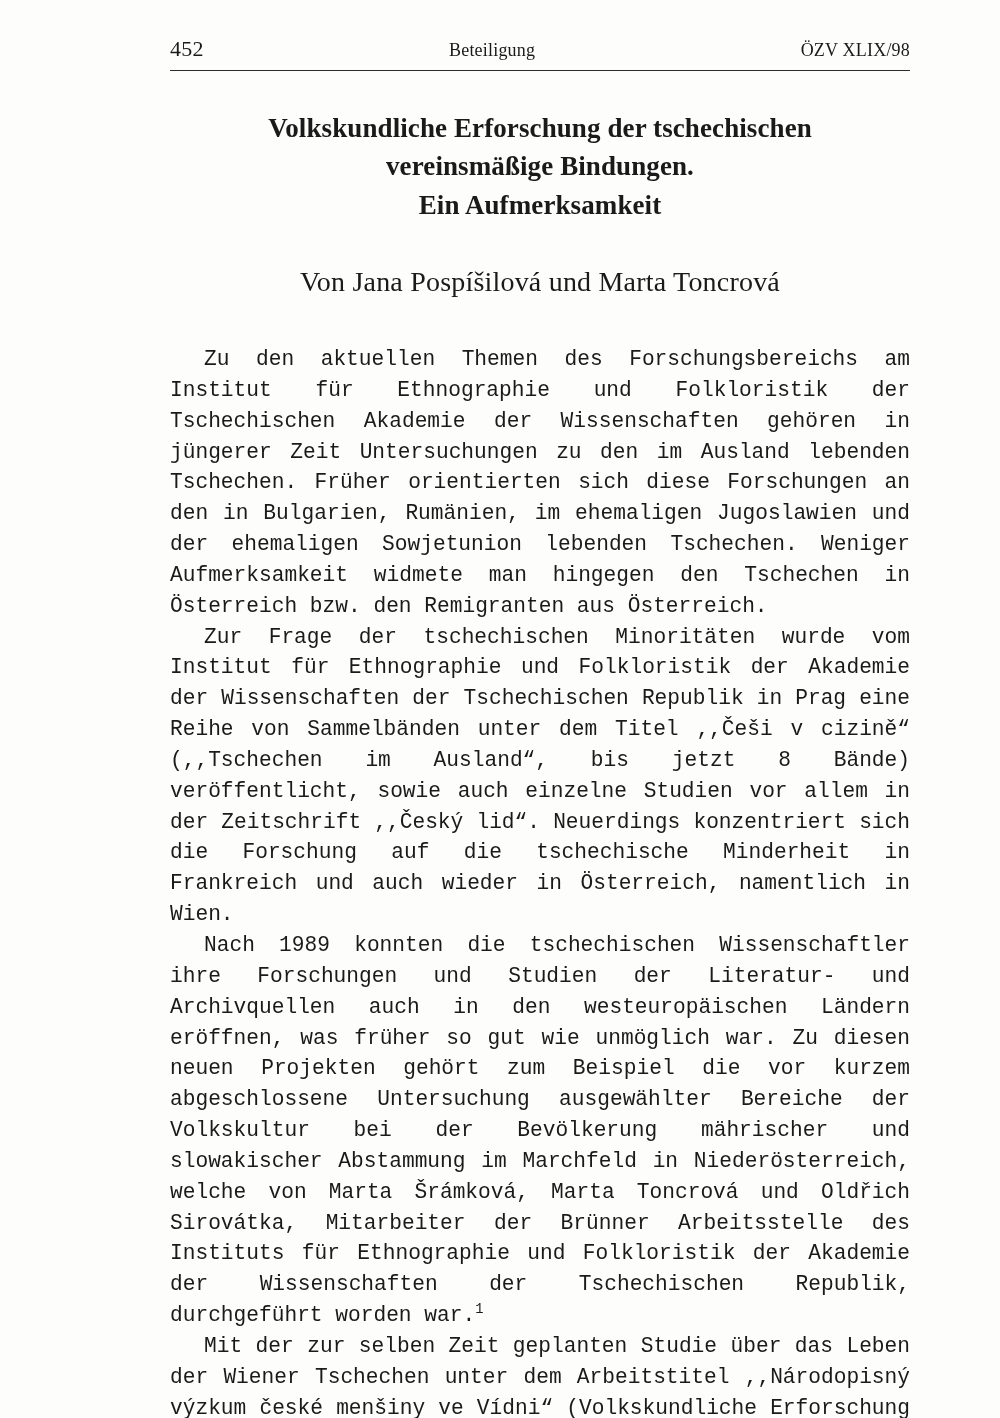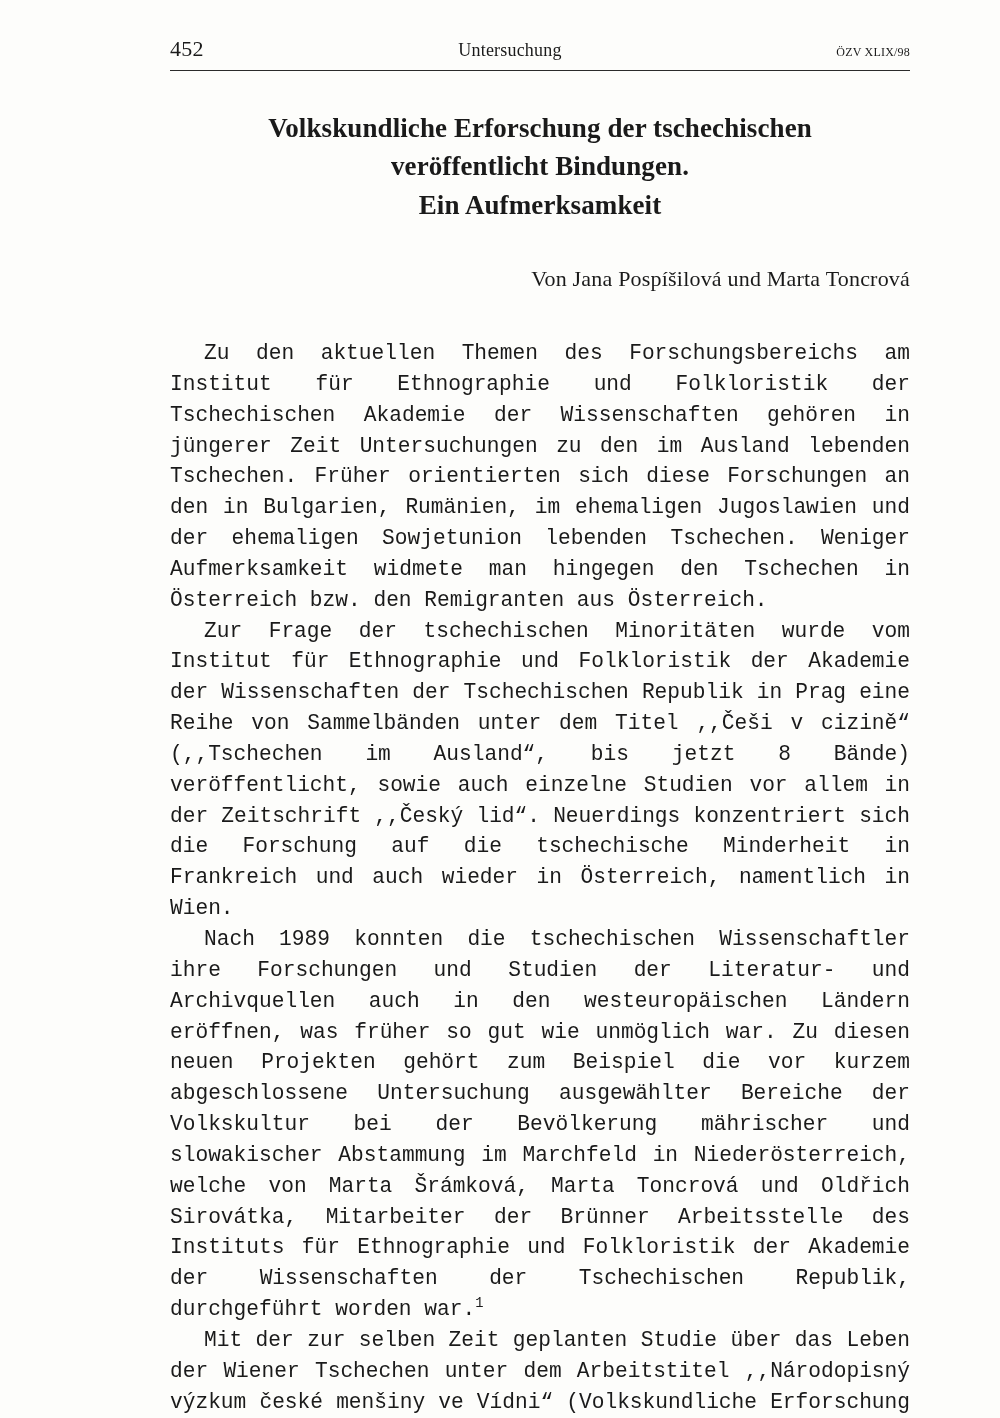--- a/index.html
+++ b/index.html
@@ -38,43 +38,43 @@
   }
   .rh-page-number {
     font-size: 22px;
   }
   .rh-center {
     font-size: 18px;
     flex: 0 0 auto;
     margin-left: -20px;
   }
   .rh-right {
-    font-size: 12px;
+    font-size: 18px;
   }
   .rule {
     border-bottom: 1.3px solid #2b2b2b;
     margin-top: 8px;
     width: 740px;
   }
   
   .title-block {
     margin-top: 38px;
     text-align: center;
     font-weight: bold;
     font-size: 27px;
     line-height: 1.42;
     letter-spacing: 0.1px;
   }
   .title-line {
     display: block;
   }
   .byline {
     margin-top: 42px;
-    text-align: right;
-    font-size: 22px;
+    text-align: center;
+    font-size: 28px;
     letter-spacing: 0.2px;
   }
   
   .body-text {
     margin-top: 46px;
     font-size: 21.2px;
     line-height: 1.455;
     text-align: justify;
     text-justify: inter-word;
     hyphens: manual;
@@ -94,28 +94,28 @@
   }
 </style>
 </head>
 <body>
 
 <div class="page">
   <div class="content">
 
     <div class="running-head">
       <span class="rh-page-number">452</span>
-      <span class="rh-center">Untersuchung</span>
+      <span class="rh-center">Beteiligung</span>
       <span class="rh-right">ÖZV XLIX/98</span>
     </div>
     <div class="rule"></div>
 
     <div class="title-block">
       <span class="title-line">Volkskundliche Erforschung der tschechischen</span>
-      <span class="title-line">veröffentlicht Bindungen.</span>
+      <span class="title-line">vereinsmäßige Bindungen.</span>
       <span class="title-line">Ein Aufmerksamkeit</span>
     </div>
 
     <div class="byline">Von Jana Pospíšilová und Marta Toncrová</div>
 
     <div class="body-text">
       <p class="para">Zu den aktuellen Themen des Forschungsbereichs am Institut für Ethnographie und Folkloristik der Tschechischen Akademie der Wissenschaften gehören in jüngerer Zeit Untersuchungen zu den im Ausland lebenden Tschechen. Früher orientierten sich diese Forschungen an den in Bulgarien, Rumänien, im ehemaligen Jugoslawien und der ehemaligen Sowjetunion lebenden Tschechen. Weniger Aufmerksamkeit widmete man hingegen den Tschechen in Österreich bzw. den Remigranten aus Österreich.</p>
       <p class="para">Zur Frage der tschechischen Minoritäten wurde vom Institut für Ethnographie und Folkloristik der Akademie der Wissenschaften der Tschechischen Republik in Prag eine Reihe von Sammelbänden unter dem Titel ,,Češi v cizině“ (,,Tschechen im Ausland“, bis jetzt 8 Bände) veröffentlicht, sowie auch einzelne Studien vor allem in der Zeitschrift ,,Český lid“. Neuerdings konzentriert sich die Forschung auf die tschechische Minderheit in Frankreich und auch wieder in Österreich, namentlich in Wien.</p>
       <p class="para"><span>Nach 1989 konnten die tschechischen Wissenschaftler ihre Forschungen und Studien der Literatur- und Archivquellen auch in den westeuropäischen Ländern eröffnen, was früher so gut wie unmöglich war. Zu diesen neuen Projekten gehört zum Beispiel die vor kurzem abgeschlossene Untersuchung ausgewählter Bereiche der Volkskultur bei der Bevölkerung mährischer und slowakischer Abstammung im Marchfeld in Niederösterreich, welche von Marta Šrámková, Marta Toncrová und Oldřich Sirovátka, Mitarbeiter der Brünner Arbeitsstelle des Instituts für Ethnographie und Folkloristik der Akademie der Wissenschaften der Tschechischen Republik, durchgeführt worden war.</span><sup>1</sup></p>
       <p class="para">Mit der zur selben Zeit geplanten Studie über das Leben der Wiener Tschechen unter dem Arbeitstitel ,,Národopisný výzkum české menšiny ve Vídni“ (Volkskundliche Erforschung der tschechischen Minderheit in Wien), welche Teil eines größeren Projektes unter der Beteiligung mehrerer Institutionen sein sollte, konnte erst voriges Jahr begonnen werden. Für die in Wien lebenden Tschechen interessieren sich sowohl tschechische als auch österreichische Volkskundler, Historiker und Sprachwissenschaftler. Die Projekte sind zwar gegenseitig bekannt, aber untereinander zu wenig koor-</p>

